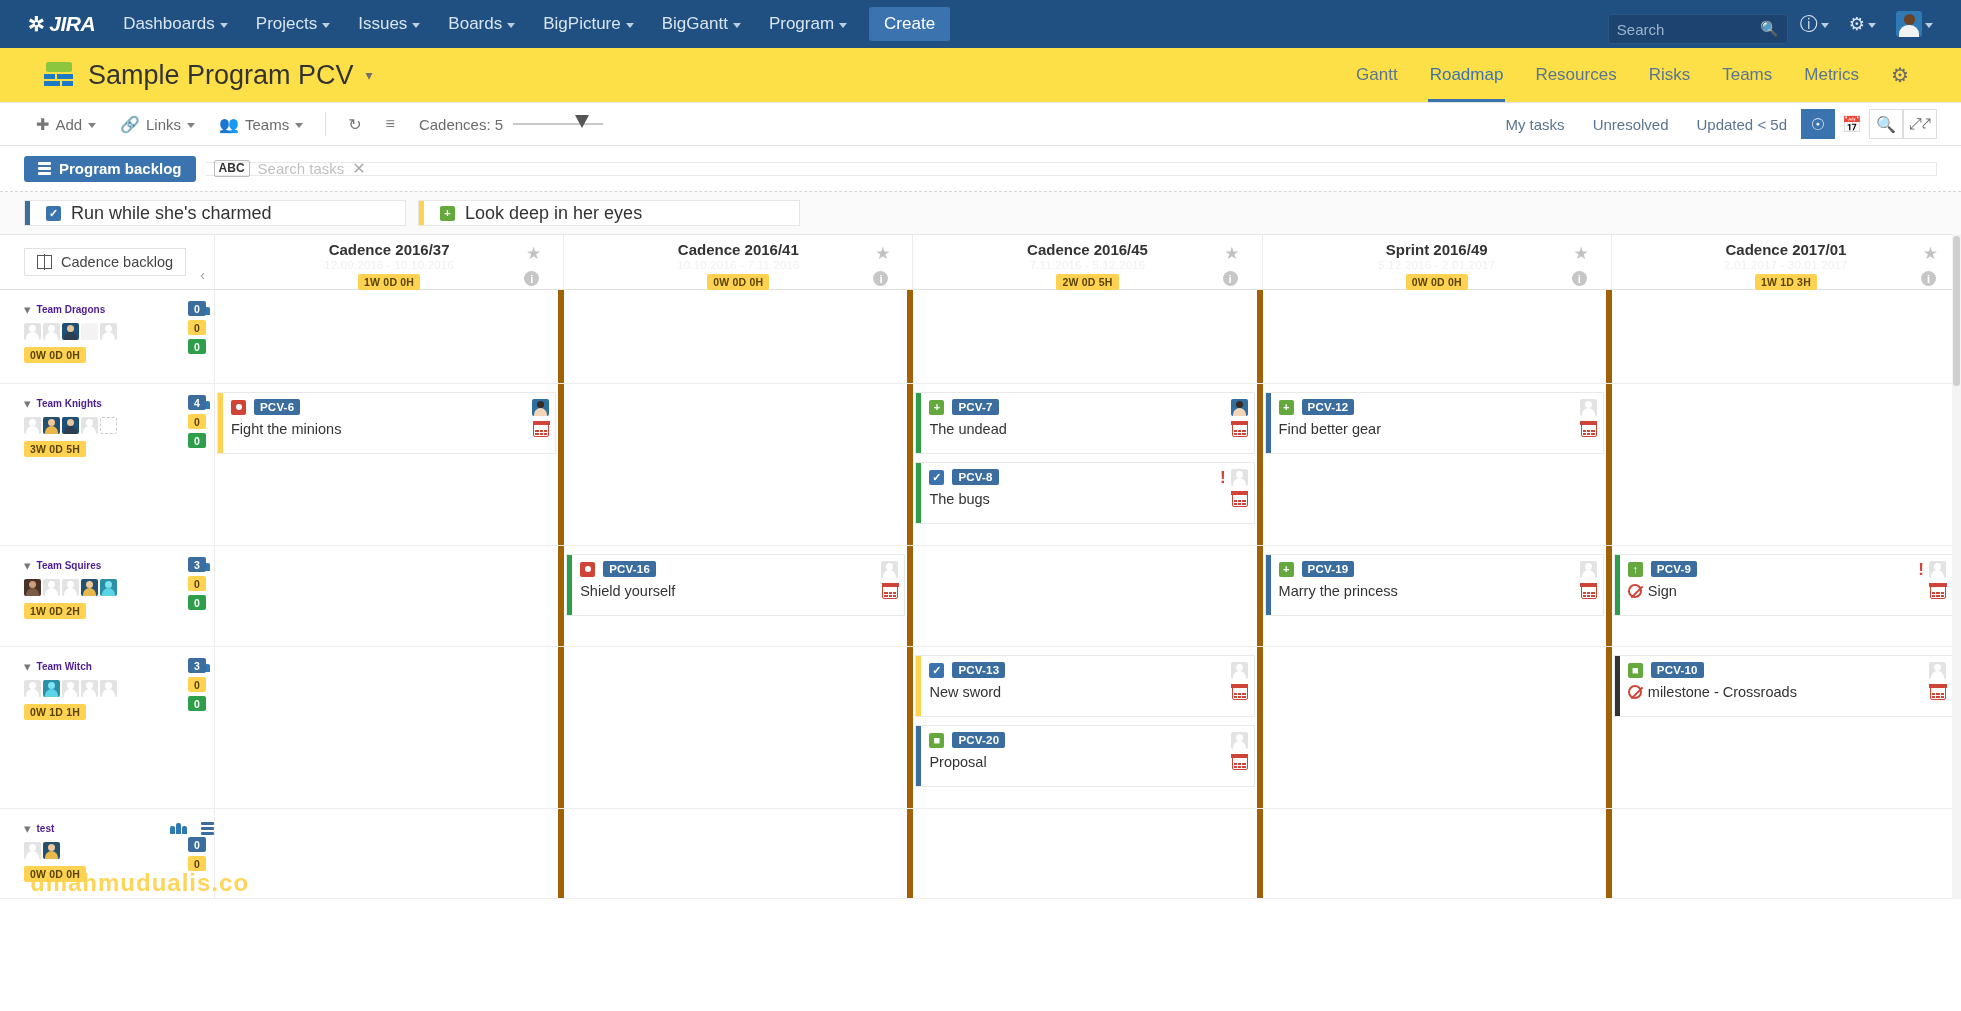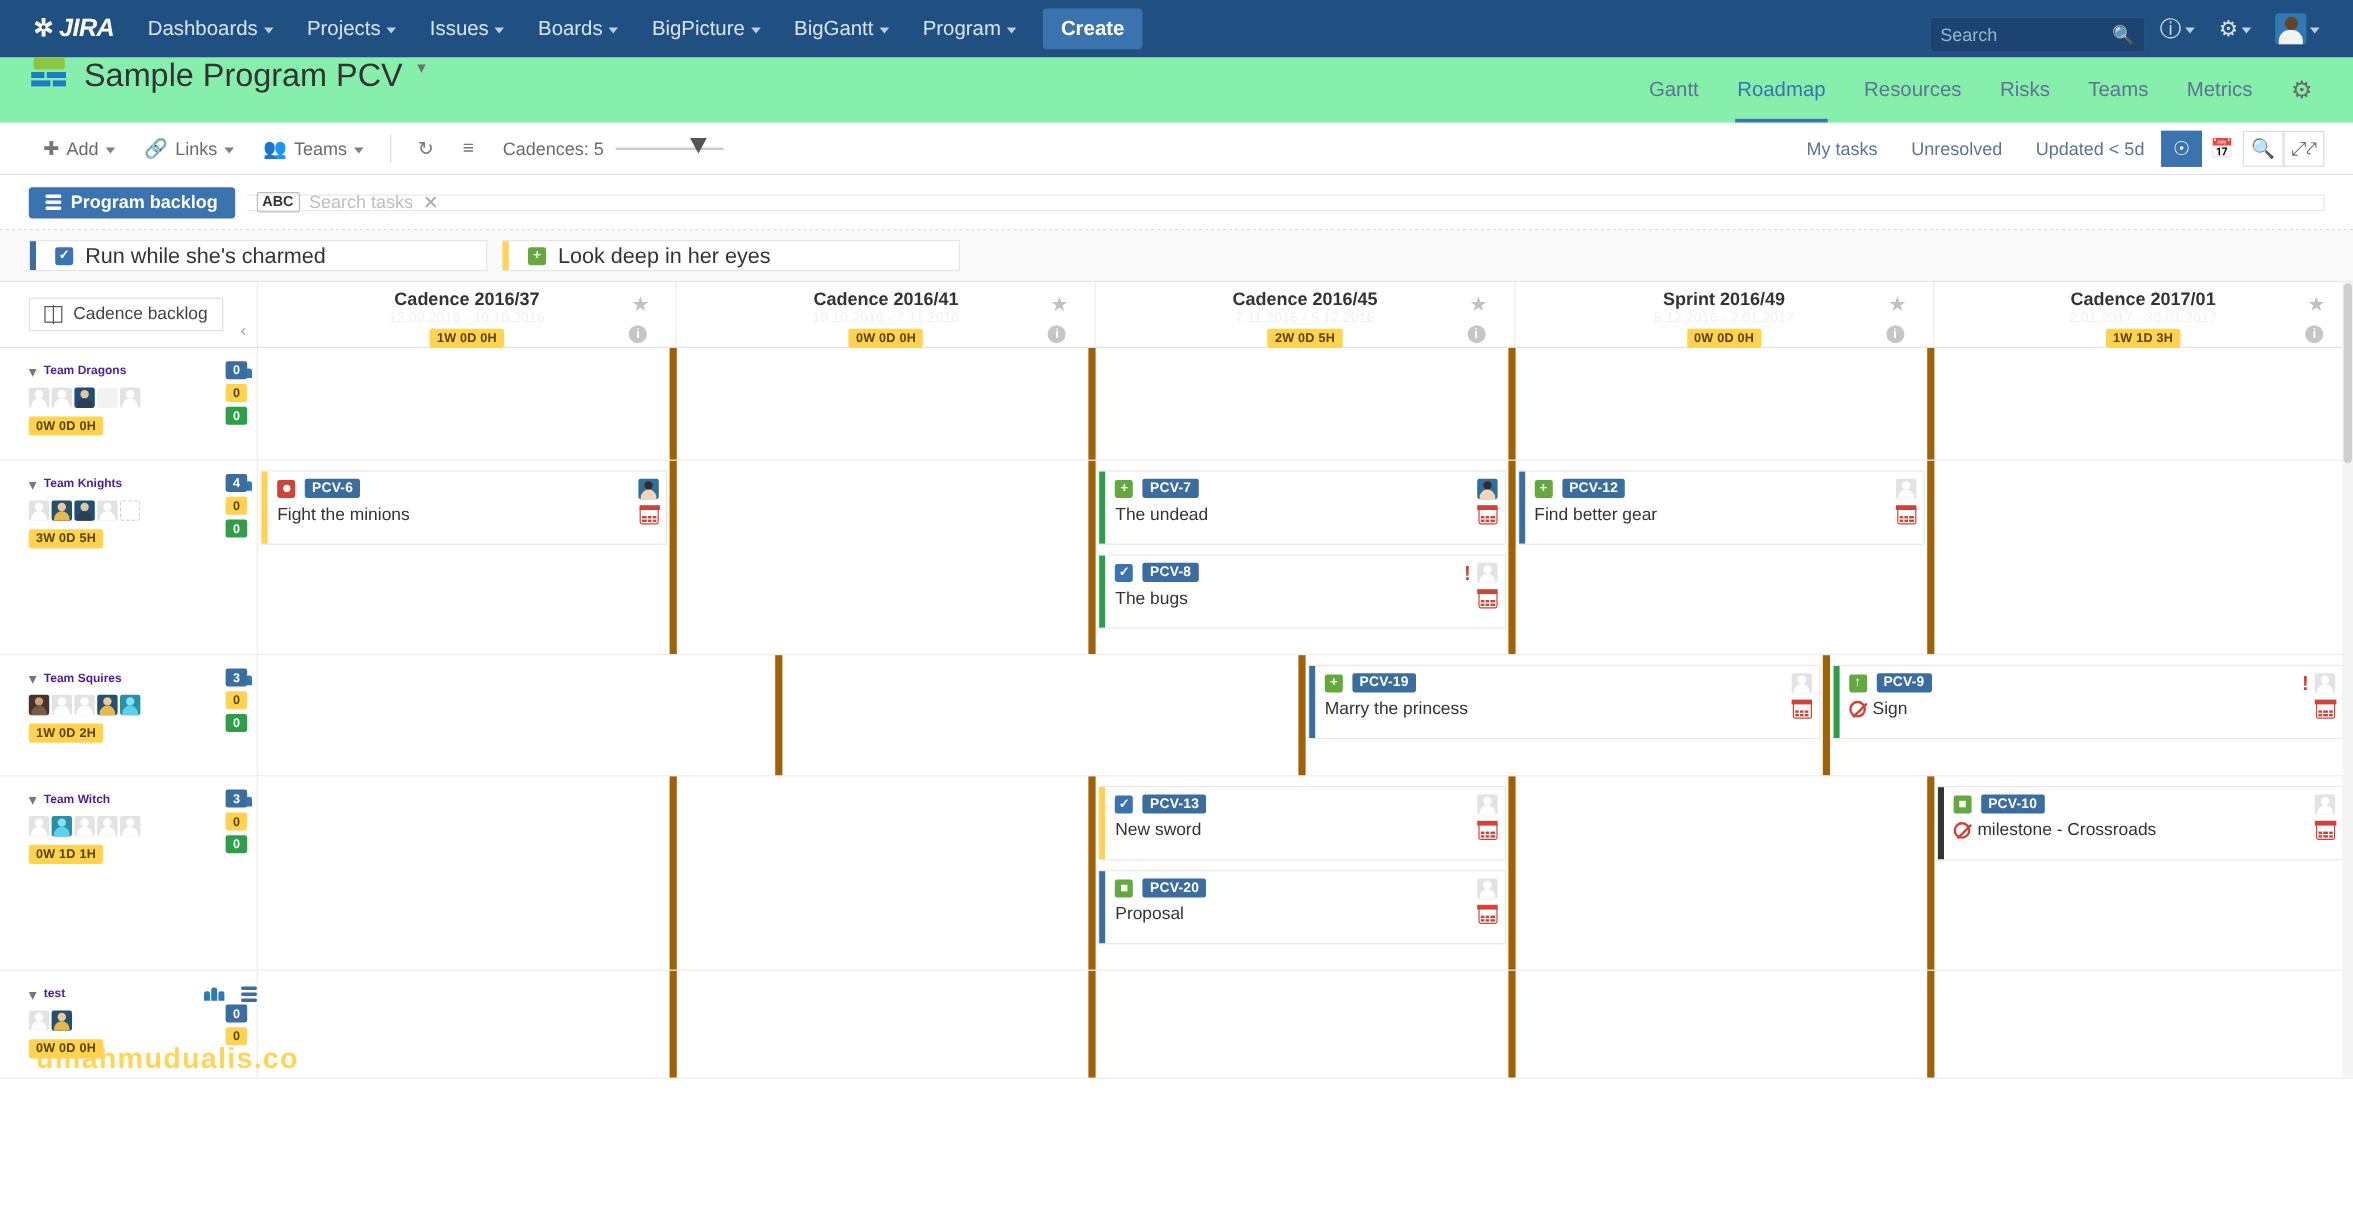--- a/index.html
+++ b/index.html
@@ -21,21 +21,21 @@
     padding: 0 14px 0 16px; font-style: italic;
   }
   .jira-logo .mark { font-style: normal; font-size: 20px; line-height: 1; }
   .nav-item {
     color: #d8e4f0; font-size: 17px; padding: 0 14px; height: 48px;
     display: flex; align-items: center; gap: 5px; cursor: pointer; white-space: nowrap;
   }
   .caret { border-left: 4px solid transparent; border-right: 4px solid transparent;
            border-top: 5px solid currentColor; display: inline-block; margin-top: 2px; opacity: .85;}
   .create-btn {
-    background: #3b73af; color: #fff; font-weight: bold; font-size: 17px;
+    background: #3b73af; color: #fff; font-weight: normal; font-size: 17px;
     padding: 7px 15px; border-radius: 3px; margin-left: 8px; cursor: pointer;
   }
   .nav-right { margin-left: auto; display: flex; align-items: flex-end; gap: 4px; padding-right: 8px;}
   .nav-search {
     background: #1d4470; border: 1px solid #2a5585; border-radius: 3px;
     width: 180px; height: 30px; display: flex; align-items: center;
     padding: 0 8px; color: #9bb4cd; font-size: 15px; position: relative;
   }
   .nav-search .ph { flex: 1; }
   .nav-icon-btn {
@@ -46,22 +46,22 @@
     width: 26px; height: 26px; border-radius: 3px; overflow: hidden;
     background: #2f7ab5; position: relative;
   }
   .avatar-nav::before { content:""; position:absolute; width:11px;height:11px;border-radius:50%;
     background:#6b4226; left:7.5px; top:3px;}
   .avatar-nav::after { content:""; position:absolute; width:20px;height:12px;border-radius:9px 9px 0 0;
     background:#f2f2f2; left:3px; bottom:0;}
 
   
   .proj-header {
-    height: 54px; display: flex; padding: 0 26px;
-    background: #86efac; position: relative;
+    height: 54px; display: flex; align-items: center; padding: 0 44px;
+    background: #fde047; position: relative;
   }
   .proj-icon {
     width: 30px; height: 26px; margin-right: 14px; position: relative; flex: none;
   }
   .proj-icon .g1 { position:absolute; left:2px; top:0; width:26px; height:10px; background:#8cc63f; border-radius:2px;}
   .proj-icon .g2 { position:absolute; left:0; top:12px; width:11px;height:5px;background:#1c7bc4;}
   .proj-icon .g3 { position:absolute; left:13px; top:12px; width:16px;height:5px;background:#1c7bc4;}
   .proj-icon .g4 { position:absolute; left:0; top:19px; width:16px;height:5px;background:#1c7bc4;}
   .proj-icon .g5 { position:absolute; left:18px; top:19px; width:11px;height:5px;background:#1c7bc4;}
   .proj-title { font-size: 27px; color: #333; font-weight: normal; }
@@ -665,20 +665,47 @@
       </div>
       <span class="team-time">1W 0D 2H</span>
       <div class="badges-col">
         <span class="bdg blue">3</span>
         <span class="bdg yellow">0</span>
         <span class="bdg green">0</span>
       </div>
     </div>
     <div class="team-cols">
       <div class="tcell"></div>
+      <div class="tcell">
+        <div class="tcard">
+          <i class="edge" style="background:#2e9e4a"></i>
+          <div class="body">
+            <div class="tc-top">
+              <span class="itype bug"></span>
+              <span class="key-badge">PCV-16</span>
+            </div>
+            <div class="tc-sum">Shield yourself</div>
+          </div>
+          <div class="tc-right">
+            <span class="tc-rtop">
+                <span class="av"></span>
+              </span>
+            <span class="cal-ic">
+                <span class="cal-dots">
+                  <i></i>
+                  <i></i>
+                  <i></i>
+                  <i></i>
+                  <i></i>
+                  <i></i>
+                </span>
+              </span>
+          </div>
+        </div>
+      </div>
       <div class="tcell"></div>
       <div class="tcell">
         <div class="tcard">
           <i class="edge" style="background:#3b6e9e"></i>
           <div class="body">
             <div class="tc-top">
               <span class="itype story">+</span>
               <span class="key-badge">PCV-19</span>
             </div>
             <div class="tc-sum">Marry the princess</div>

